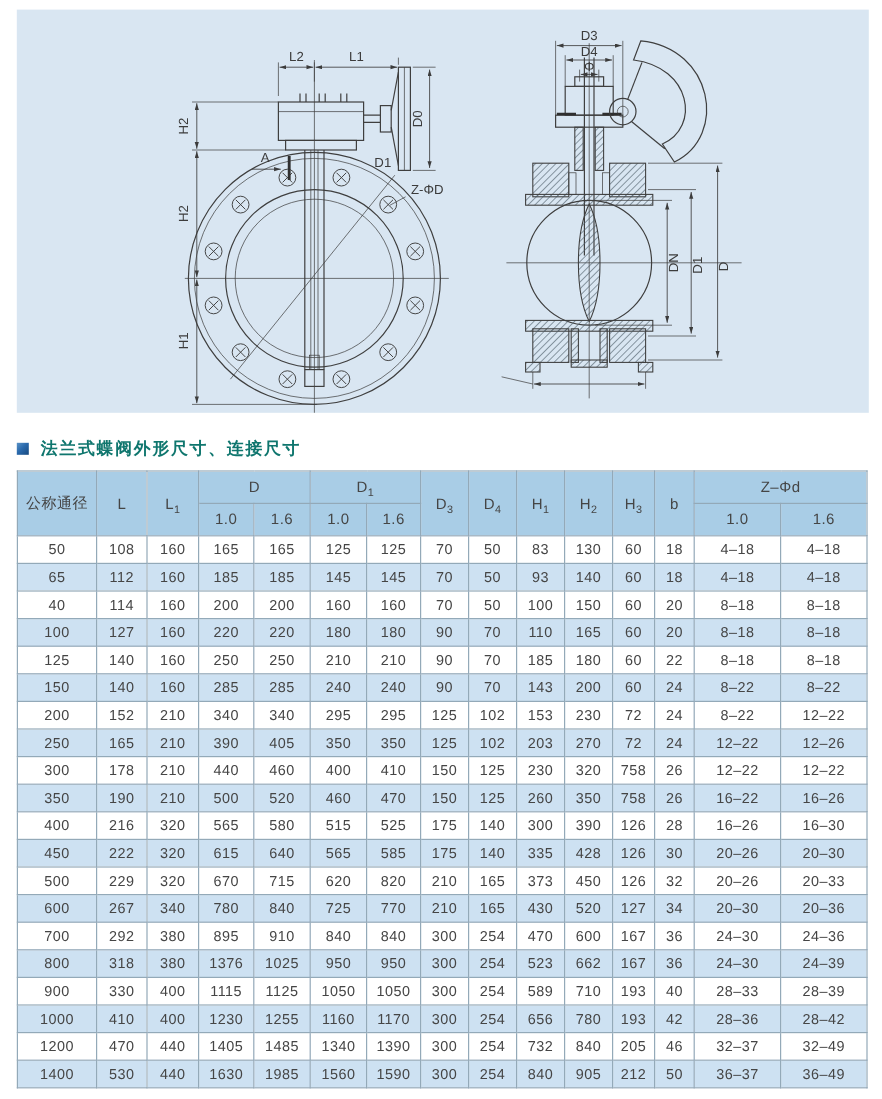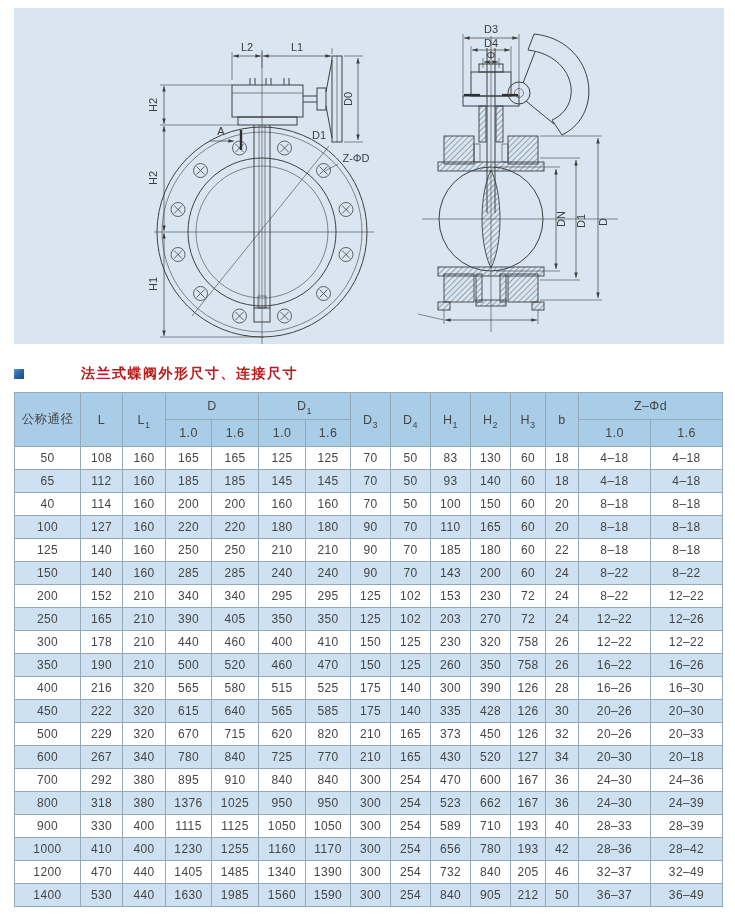--- a/index.html
+++ b/index.html
@@ -15,21 +15,21 @@
   .drawing-panel svg{display:block;}
   .section-head{
     position:absolute;left:14px;top:363px;height:22px;
     display:flex;align-items:center;gap:10px;
   }
   .bullet{
     width:10px;height:10px;
     background:linear-gradient(135deg,#5b93c6 0%,#2a6aad 45%,#17497e 100%);
   }
   .section-title{
-    color:#b91c1c;font-weight:bold;font-size:14px;letter-spacing:1.5px;margin-left:47px;
+    color:#0f766e;font-weight:bold;font-size:14px;letter-spacing:1.5px;
   }
   table.dim{
     position:absolute;left:14px;top:392px;width:708px;
     border-collapse:collapse;table-layout:fixed;
     font-size:12px;color:#454545;text-align:center;
   }
   table.dim th,table.dim td{
     border:1px solid #93a9b8;padding:0;letter-spacing:.4px;
     overflow:hidden;white-space:nowrap;
   }
@@ -548,21 +548,21 @@
         <td>840</td>
         <td>725</td>
         <td>770</td>
         <td>210</td>
         <td>165</td>
         <td>430</td>
         <td>520</td>
         <td>127</td>
         <td>34</td>
         <td>20–30</td>
-        <td>20–18</td>
+        <td>20–36</td>
       </tr>
       <tr>
         <td>700</td>
         <td>292</td>
         <td>380</td>
         <td>895</td>
         <td>910</td>
         <td>840</td>
         <td>840</td>
         <td>300</td>

